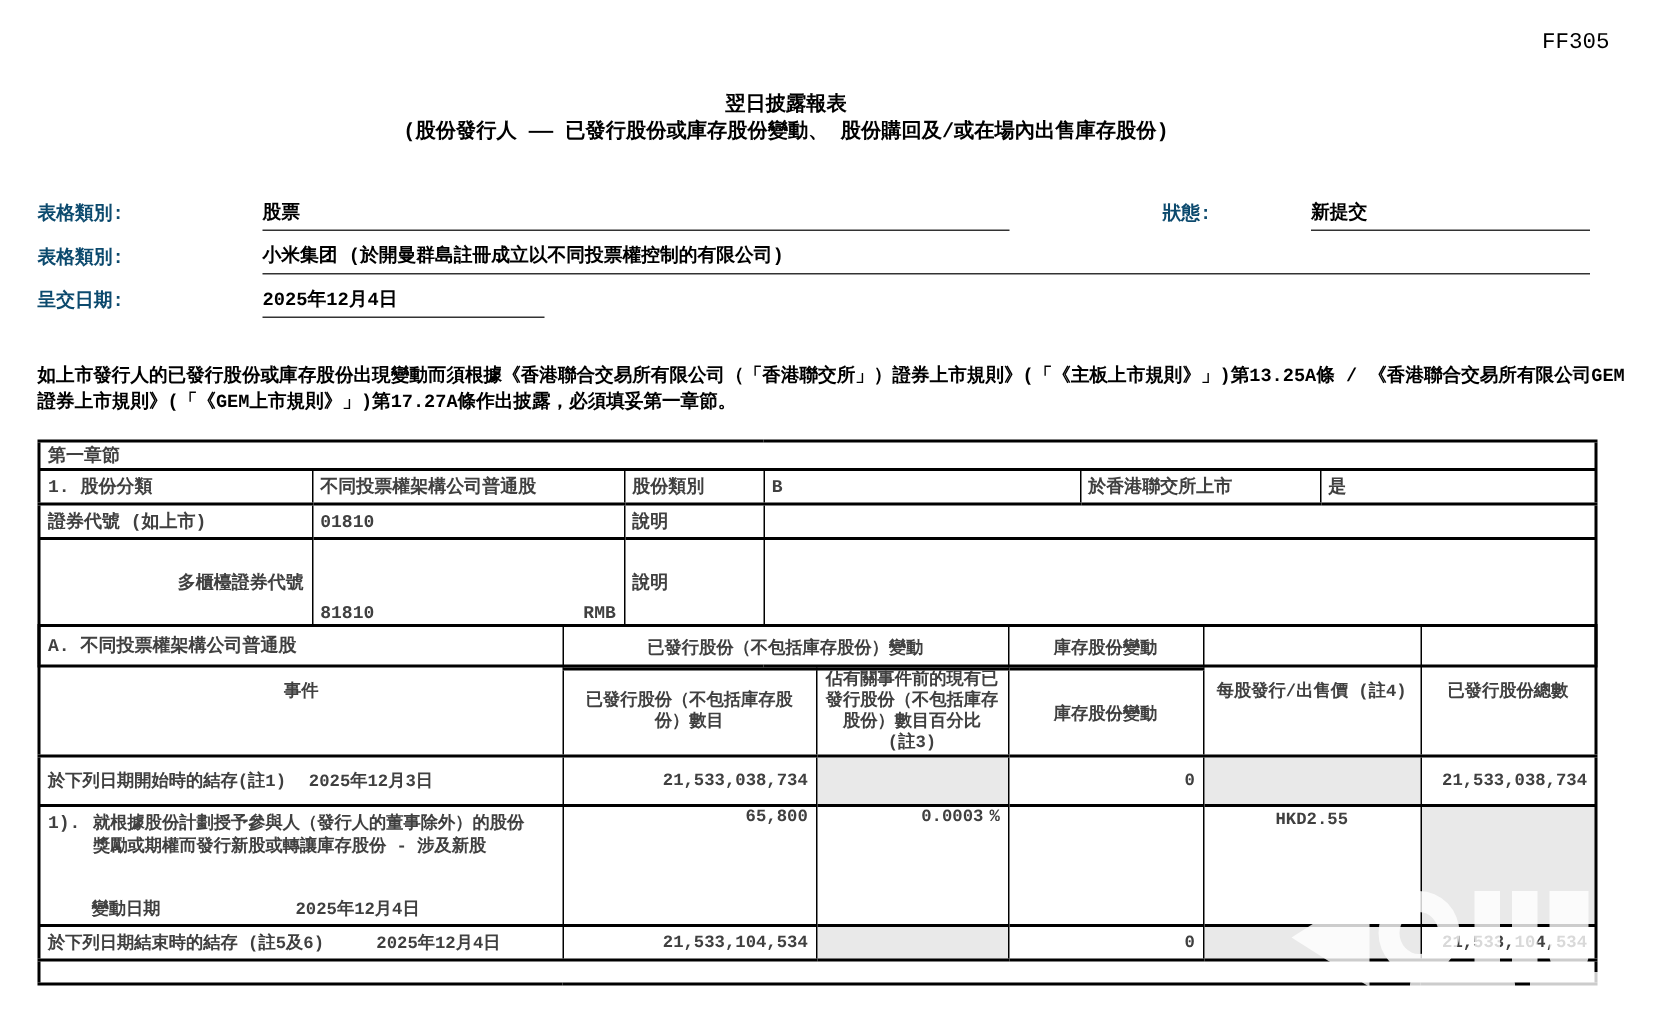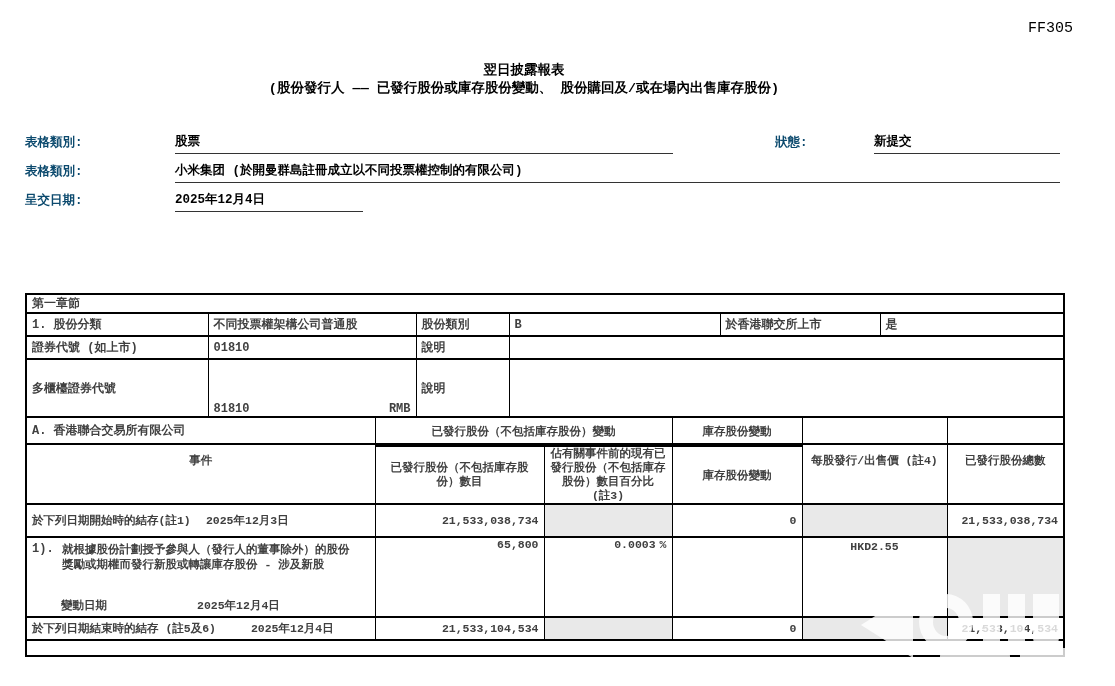--- a/index.html
+++ b/index.html
@@ -70,20 +70,21 @@
   <div class="field-value" style="left:175px; top:134px; width:498px;">股票</div>
   <div class="field-label" style="left:775px; top:134px;">狀態:</div>
   <div class="field-value" style="left:874px; top:134px; width:186px;">新提交</div>
 
   <div class="field-label" style="left:25px; top:163px;">表格類別:</div>
   <div class="field-value" style="left:175px; top:163px; width:885px;">小米集团 (於開曼群島註冊成立以不同投票權控制的有限公司)</div>
 
   <div class="field-label" style="left:25px; top:192px;">呈交日期:</div>
   <div class="field-value" style="left:175px; top:192px; width:188px;">2025年12月4日</div>
 
+  <div class="instruction">如上市發行人的已發行股份或庫存股份出現變動而須根據《香港聯合交易所有限公司（「香港聯交所」）證券上市規則》(「《主板上市規則》」)第13.25A條 / 《香港聯合交易所有限公司GEM證券上市規則》(「《GEM上市規則》」)第17.27A條作出披露，必須填妥第一章節。</div>
 
   <table class="t t1">
     <colgroup>
       <col style="width:182px">
         <col style="width:208px">
         <col style="width:93px">
       <col style="width:211px">
         <col style="width:160px">
         <col style="width:184px">
     </colgroup>
@@ -99,32 +100,32 @@
       <td>於香港聯交所上市</td>
       <td>是</td>
     </tr>
     <tr>
       <td style="height:21px;">證券代號 (如上市)</td>
       <td>01810</td>
       <td>說明</td>
       <td colspan="3"></td>
     </tr>
     <tr>
-      <td style="height:20px;">多櫃檯證券代號</td>
+      <td style="height:20px;text-align:right;">多櫃檯證券代號</td>
       <td>
         <div style="display:flex; justify-content:space-between;margin-top:42px;">
           <span>81810</span>
           <span>RMB</span>
         </div>
       </td>
       <td>說明</td>
       <td colspan="3"></td>
     </tr>
     <tr>
-      <td colspan="6" style="height:25px; vertical-align:middle;">A. 香港聯合交易所有限公司</td>
+      <td colspan="6" style="height:25px; vertical-align:middle;">A. 不同投票權架構公司普通股</td>
     </tr>
   </tbody>
     </table>
 
   <table class="t tA">
     <colgroup>
       <col style="width:349px">
         <col style="width:169px">
         <col style="width:128px">
       <col style="width:130px">

